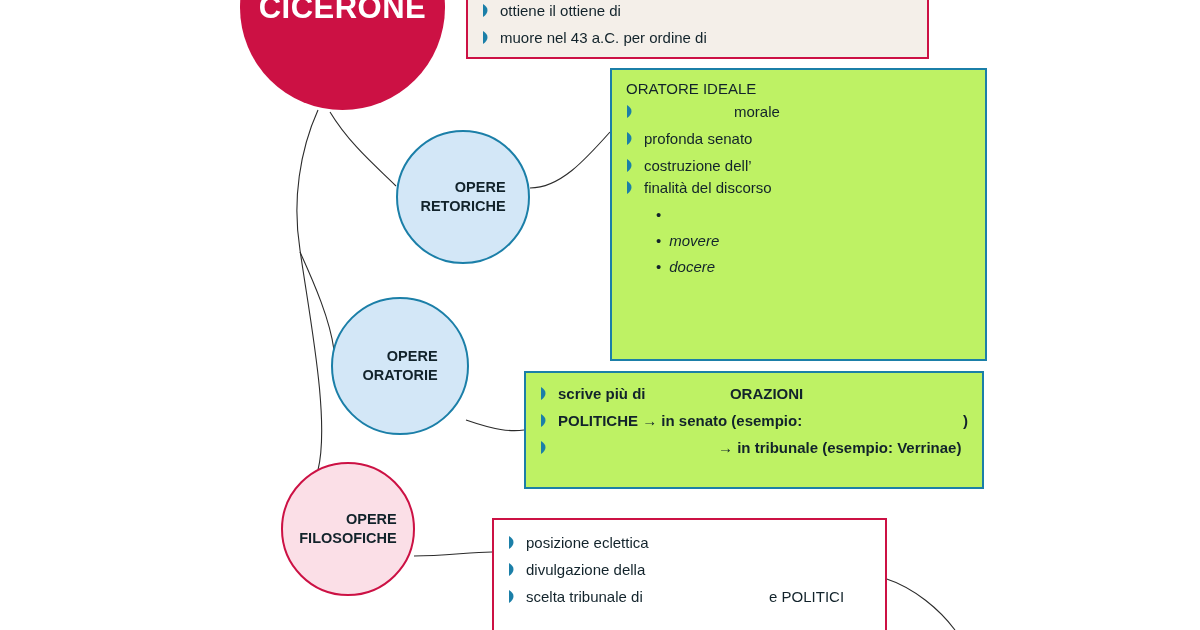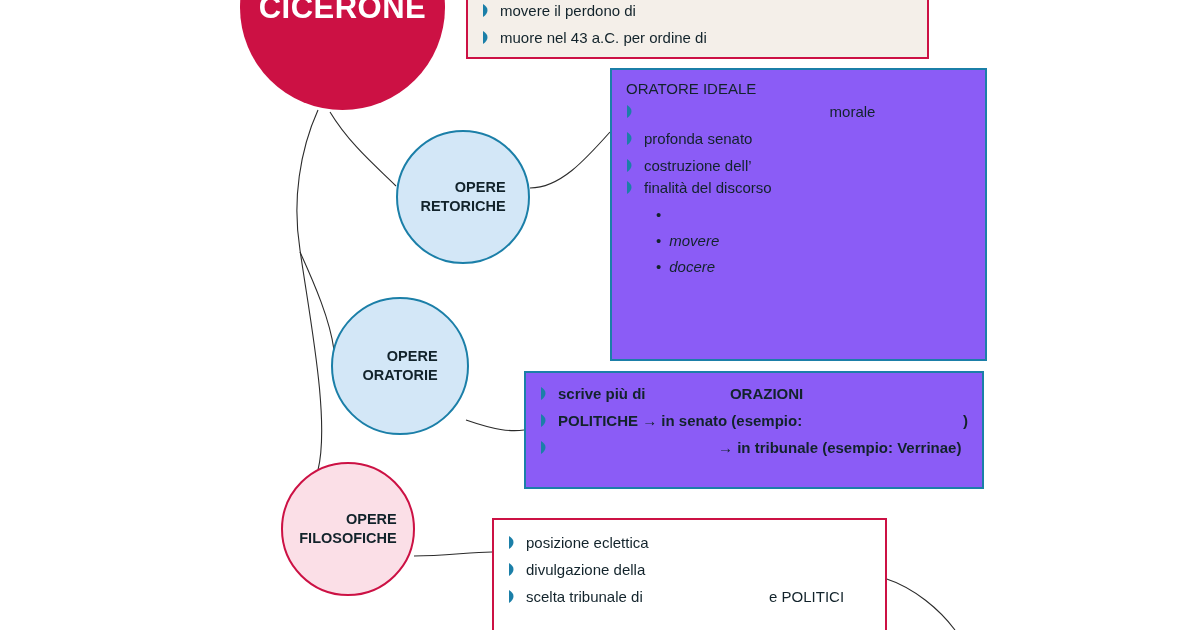--- a/index.html
+++ b/index.html
@@ -69,21 +69,21 @@
   #node-filosofiche { left: 281px; top: 462px; width: 134px; height: 134px; }
 
   
   .box {
     position: absolute;
     box-sizing: border-box;
     background: #f4efe9;
     padding: 8px 14px 10px 14px;
   }
   .box.teal {
-    background: #8b5cf6;
+    background: #bef264;
     border: 2.8px solid #1b7fa8;
   }
   .box.red {
     background: #ffffff;
     border: 2.8px solid #cc1144;
   }
   .box.cream {
     background: #f4efe9;
     border: 2.8px solid #cc1144;
   }
@@ -176,42 +176,42 @@
   </div>
 
   <div class="box cream" id="box-bio">
     <div style="height:58px"></div>
     <div class="line">
       <span class="bullet">
         <svg width="9" height="13" viewBox="0 0 9 13">
             <path d="M1 0 C7 3.5 7 9 1 13 Z" fill="#1b7fa8"></path>
           </svg>
       </span>
-      <span class="txt">movere il perdono di</span>
+      <span class="txt">ottiene il ottiene di</span>
     </div>
     <div class="line">
       <span class="bullet">
         <svg width="9" height="13" viewBox="0 0 9 13">
             <path d="M1 0 C7 3.5 7 9 1 13 Z" fill="#1b7fa8"></path>
           </svg>
       </span>
       <span class="txt">muore nel 43 a.C. per ordine di</span>
     </div>
   </div>
 
   <div class="box teal" id="box-oratore">
     <div class="box-title">ORATORE IDEALE</div>
 
     <div class="line">
       <span class="bullet">
         <svg width="9" height="13" viewBox="0 0 9 13">
             <path d="M1 0 C7 3.5 7 9 1 13 Z" fill="#1b7fa8"></path>
           </svg>
       </span>
-      <span class="txt" style="text-align:center;padding-left:90px">morale</span>
+      <span class="txt" style="text-align:left;padding-left:90px">morale</span>
     </div>
 
     <div class="line">
       <span class="bullet">
         <svg width="9" height="13" viewBox="0 0 9 13">
             <path d="M1 0 C7 3.5 7 9 1 13 Z" fill="#1b7fa8"></path>
           </svg>
       </span>
       <span class="txt">profonda senato</span>
     </div>

